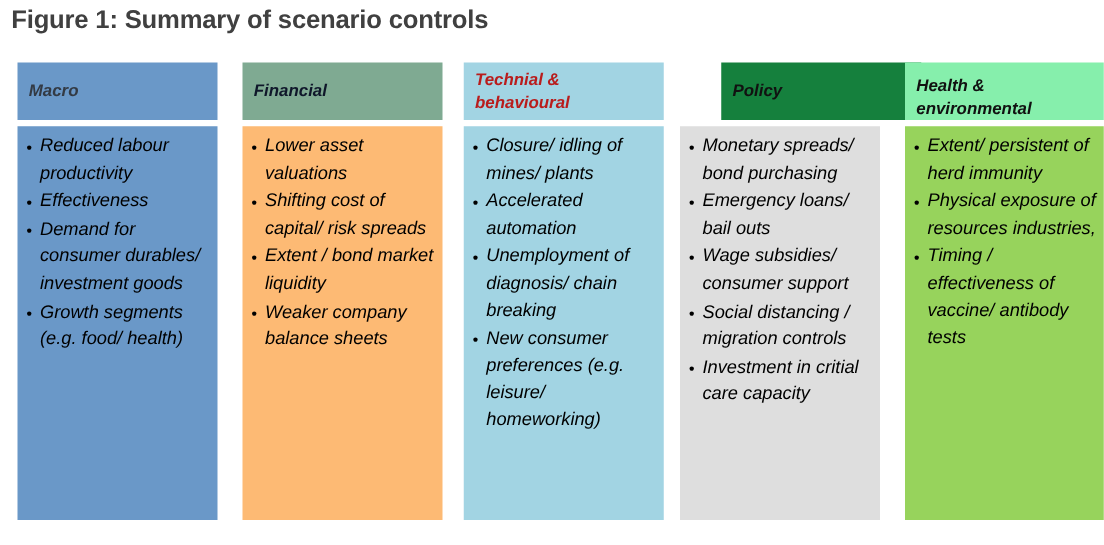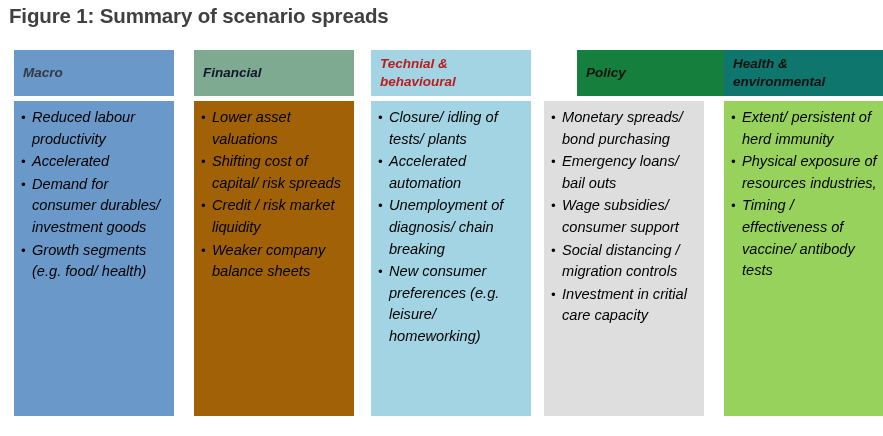--- a/index.html
+++ b/index.html
@@ -101,59 +101,59 @@
     left: 0;
     top: 0;
     font-size: 13px;
     line-height: 21.6px;
     color: #000000;
   }
 </style>
 </head>
 <body>
 
-<div class="figure-title" style="color: rgb(64, 64, 64);">Figure 1: Summary of scenario spreads</div>
+<div class="figure-title" style="color: rgb(64, 64, 64);">Figure 1: Summary of scenario controls</div>
 
 <div class="columns">
 
   <div class="column col-0">
     <div class="col-head" style="background: rgb(106, 152, 200);">
       <span class="col-head-text" style="color: rgb(51, 58, 68);">Macro</span>
     </div>
     <div class="col-body" style="background: rgb(106, 152, 200);">
       <ul class="bullets">
         <li class="bullet">Reduced labour productivity</li>
-        <li class="bullet">Accelerated</li>
+        <li class="bullet">Effectiveness</li>
         <li class="bullet">Demand for consumer durables/ investment goods</li>
         <li class="bullet">Growth segments (e.g. food/ health)</li>
       </ul>
     </div>
   </div>
 
   <div class="column col-1">
     <div class="col-head" style="background: rgb(127, 170, 146);">
       <span class="col-head-text" style="color: #0f172a;">Financial</span>
     </div>
-    <div class="col-body" style="background: #a16207;">
+    <div class="col-body" style="background: #fdba74;">
       <ul class="bullets">
         <li class="bullet">Lower asset valuations</li>
         <li class="bullet">Shifting cost of capital/ risk spreads</li>
-        <li class="bullet">Credit / risk market liquidity</li>
+        <li class="bullet">Extent / bond market liquidity</li>
         <li class="bullet">Weaker company balance sheets</li>
       </ul>
     </div>
   </div>
 
   <div class="column col-2">
     <div class="col-head" style="background: rgb(162, 212, 227);">
       <span class="col-head-text" style="color: #b91c1c;">Technial &amp; behavioural</span>
     </div>
     <div class="col-body" style="background: rgb(162, 212, 227);">
       <ul class="bullets">
-        <li class="bullet">Closure/ idling of tests/ plants</li>
+        <li class="bullet">Closure/ idling of mines/ plants</li>
         <li class="bullet">Accelerated automation</li>
         <li class="bullet">Unemployment of diagnosis/  chain breaking</li>
         <li class="bullet">New consumer preferences (e.g. leisure/ homeworking)</li>
       </ul>
     </div>
   </div>
 
   <div class="column col-3">
     <div class="col-head" style="background: #15803d; margin-left: 33px;">
       <span class="col-head-text" style="color: rgb(17, 17, 17);">Policy</span>
@@ -163,21 +163,21 @@
         <li class="bullet">Monetary spreads/ bond purchasing</li>
         <li class="bullet">Emergency loans/ bail outs</li>
         <li class="bullet">Wage subsidies/ consumer support</li>
         <li class="bullet">Social distancing / migration controls</li>
         <li class="bullet">Investment in critial care capacity</li>
       </ul>
     </div>
   </div>
 
   <div class="column col-4">
-    <div class="col-head" style="background: #0f766e;">
+    <div class="col-head" style="background: #86efac; align-items: flex-end;">
       <span class="col-head-text" style="color: rgb(17, 17, 17);">Health &amp; environmental</span>
     </div>
     <div class="col-body" style="background: rgb(151, 211, 92);">
       <ul class="bullets">
         <li class="bullet">Extent/ persistent of herd immunity</li>
         <li class="bullet">Physical exposure of resources industries,</li>
         <li class="bullet">Timing / effectiveness of vaccine/ antibody tests</li>
       </ul>
     </div>
   </div>

